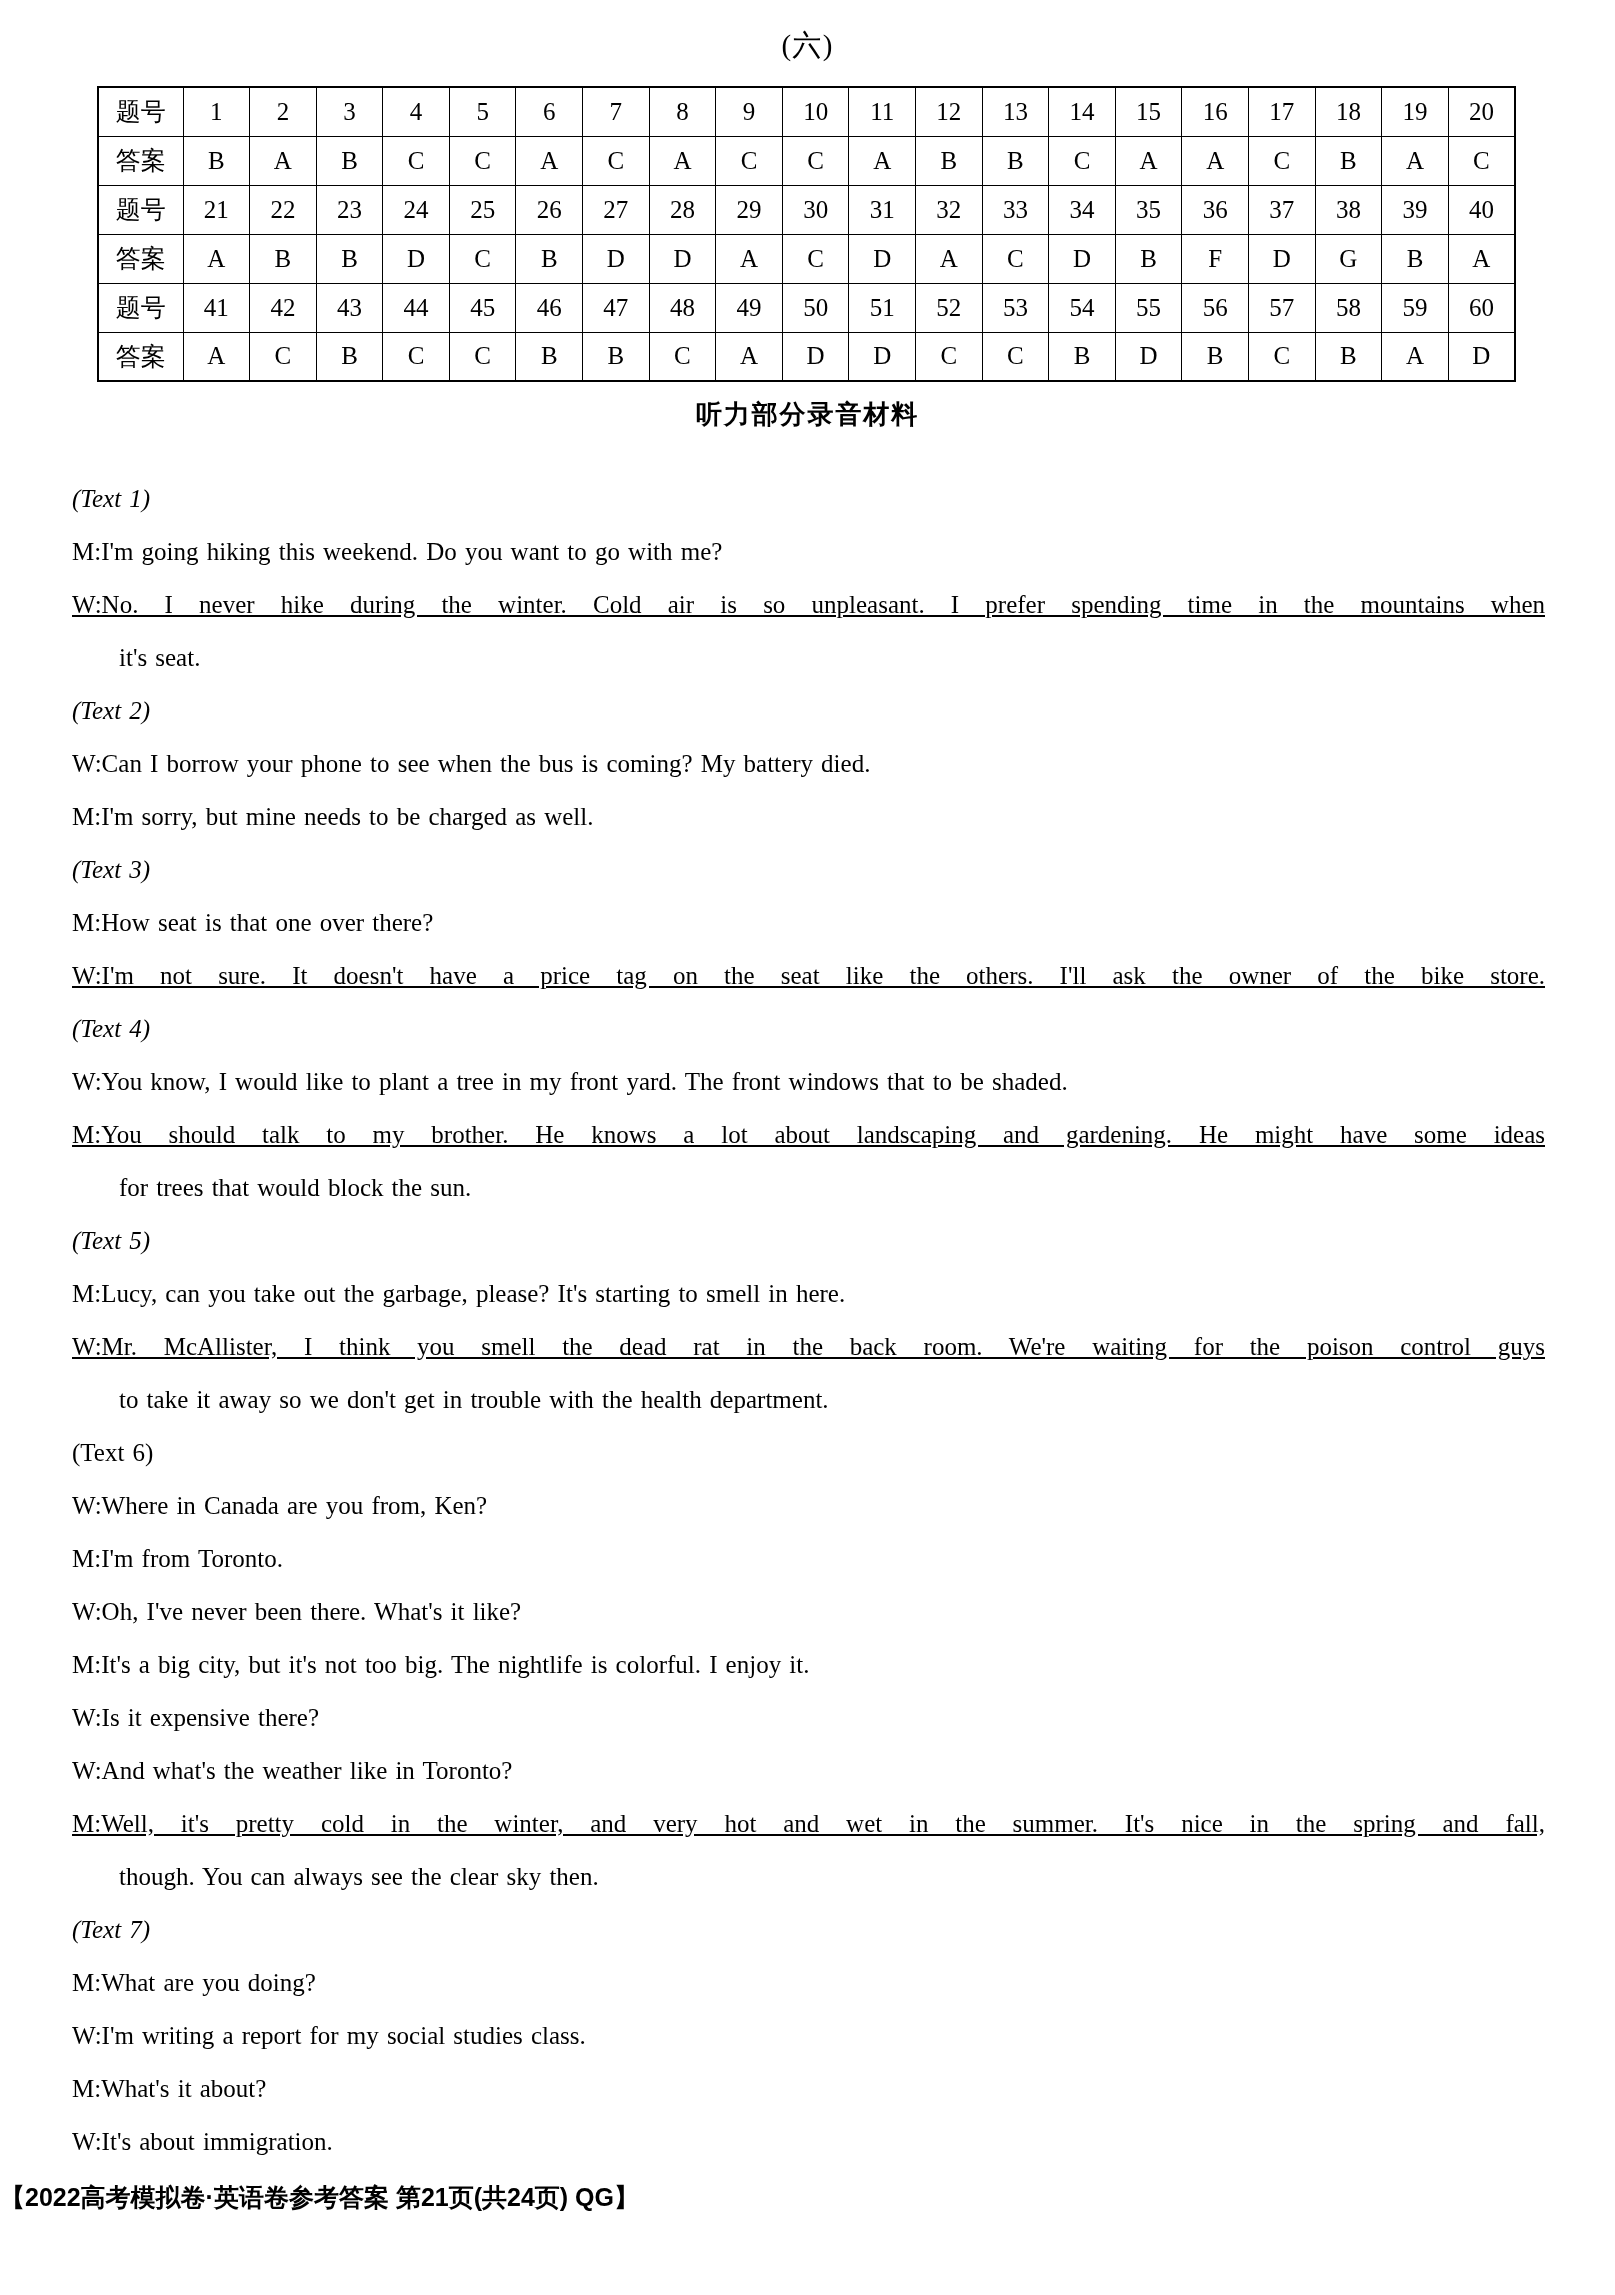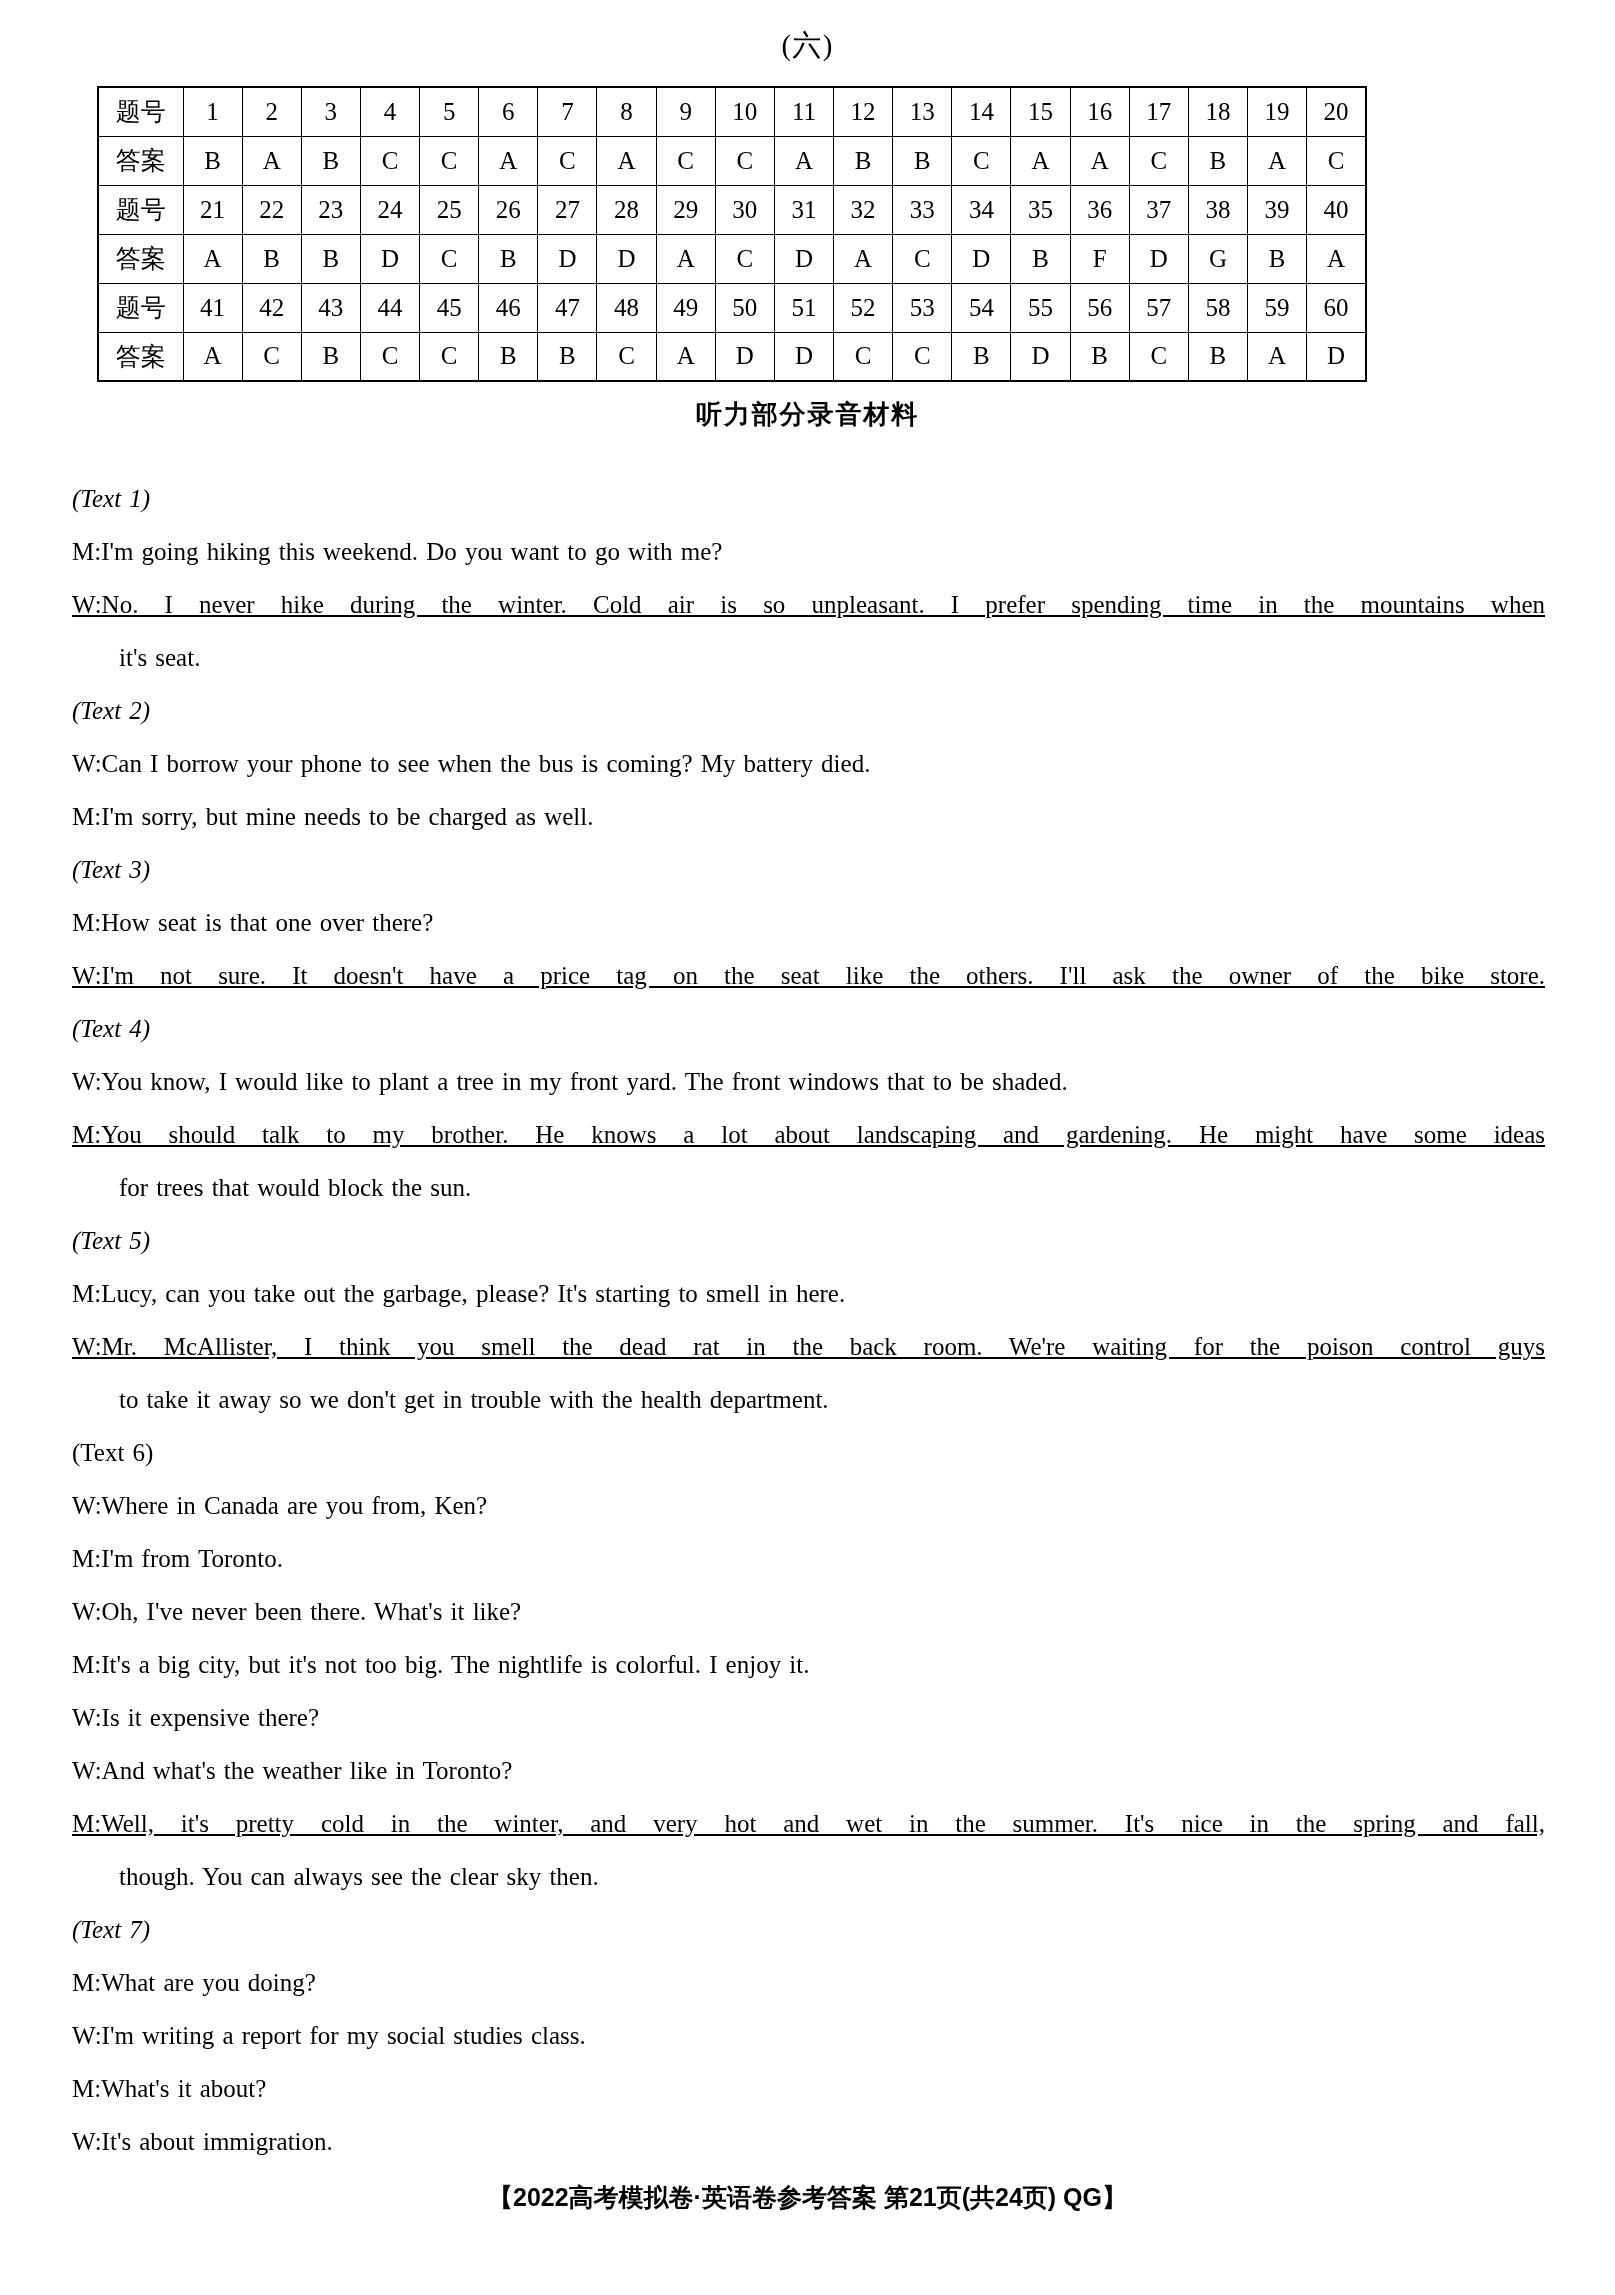--- a/index.html
+++ b/index.html
@@ -13,21 +13,21 @@
   .page-title {
     padding-top:26px;
     text-align:center;
     font-size:29px;
     letter-spacing:1.3px;
   }
   table.answer-table {
     border-collapse:collapse;
     table-layout:fixed;
     margin:20px 0 0 97px;
-    width:1270px;
+    width:1419px;
     border:2.5px solid #000;
   }
   table.answer-table th, table.answer-table td {
     border:1.3px solid #000;
     height:49px;
     text-align:center;
     vertical-align:middle;
     font-weight:normal;
     font-size:25px;
   }
@@ -51,21 +51,21 @@
     line-height:53px;
     font-size:25px;
     word-spacing:1.9px;
     white-space:normal;
   }
   .line.justify { text-align:justify; text-align-last:justify;text-decoration:underline; }
   .line.indent { margin-left:47px; }
   .line.label.italic { font-style:italic; }
   .page-footer {
     margin-top:12.5px;
-    text-align:center;
+    text-align:left;
     font-family:"Liberation Sans","DejaVu Sans",sans-serif;
     font-weight:bold;
     font-size:25px;
   }
 </style>
 </head>
 <body>
 
 <div class="page-title">(六)</div>
 

